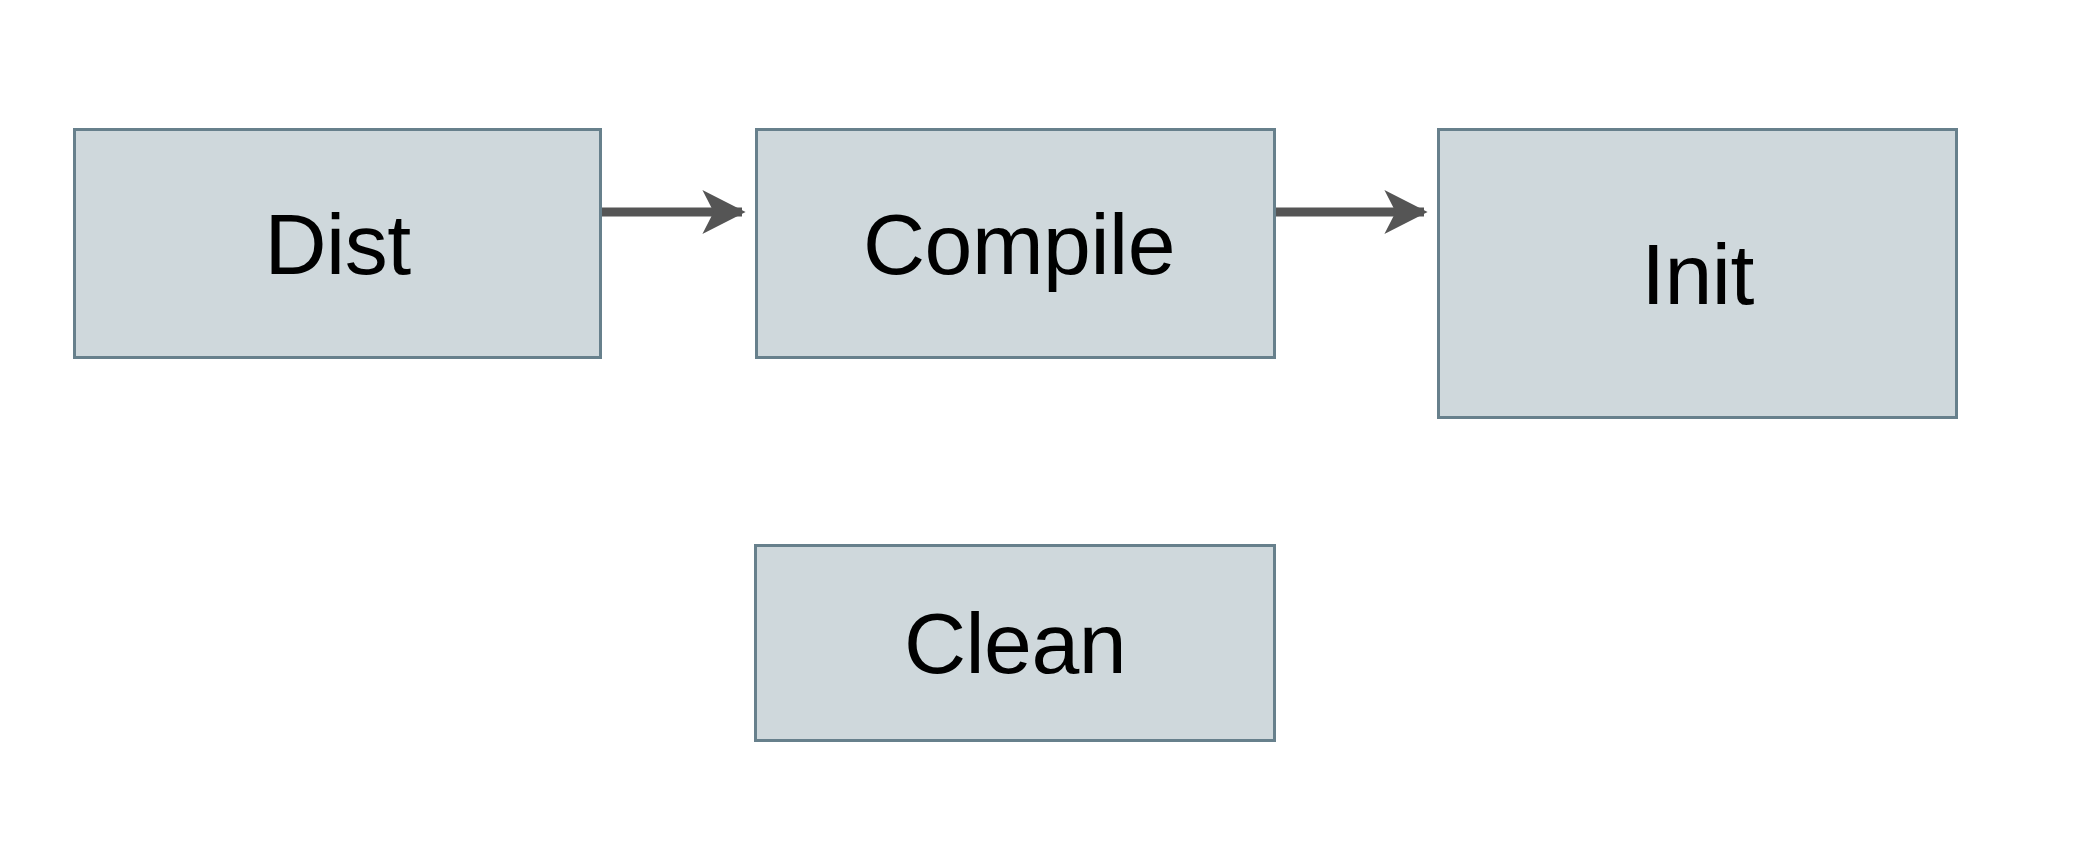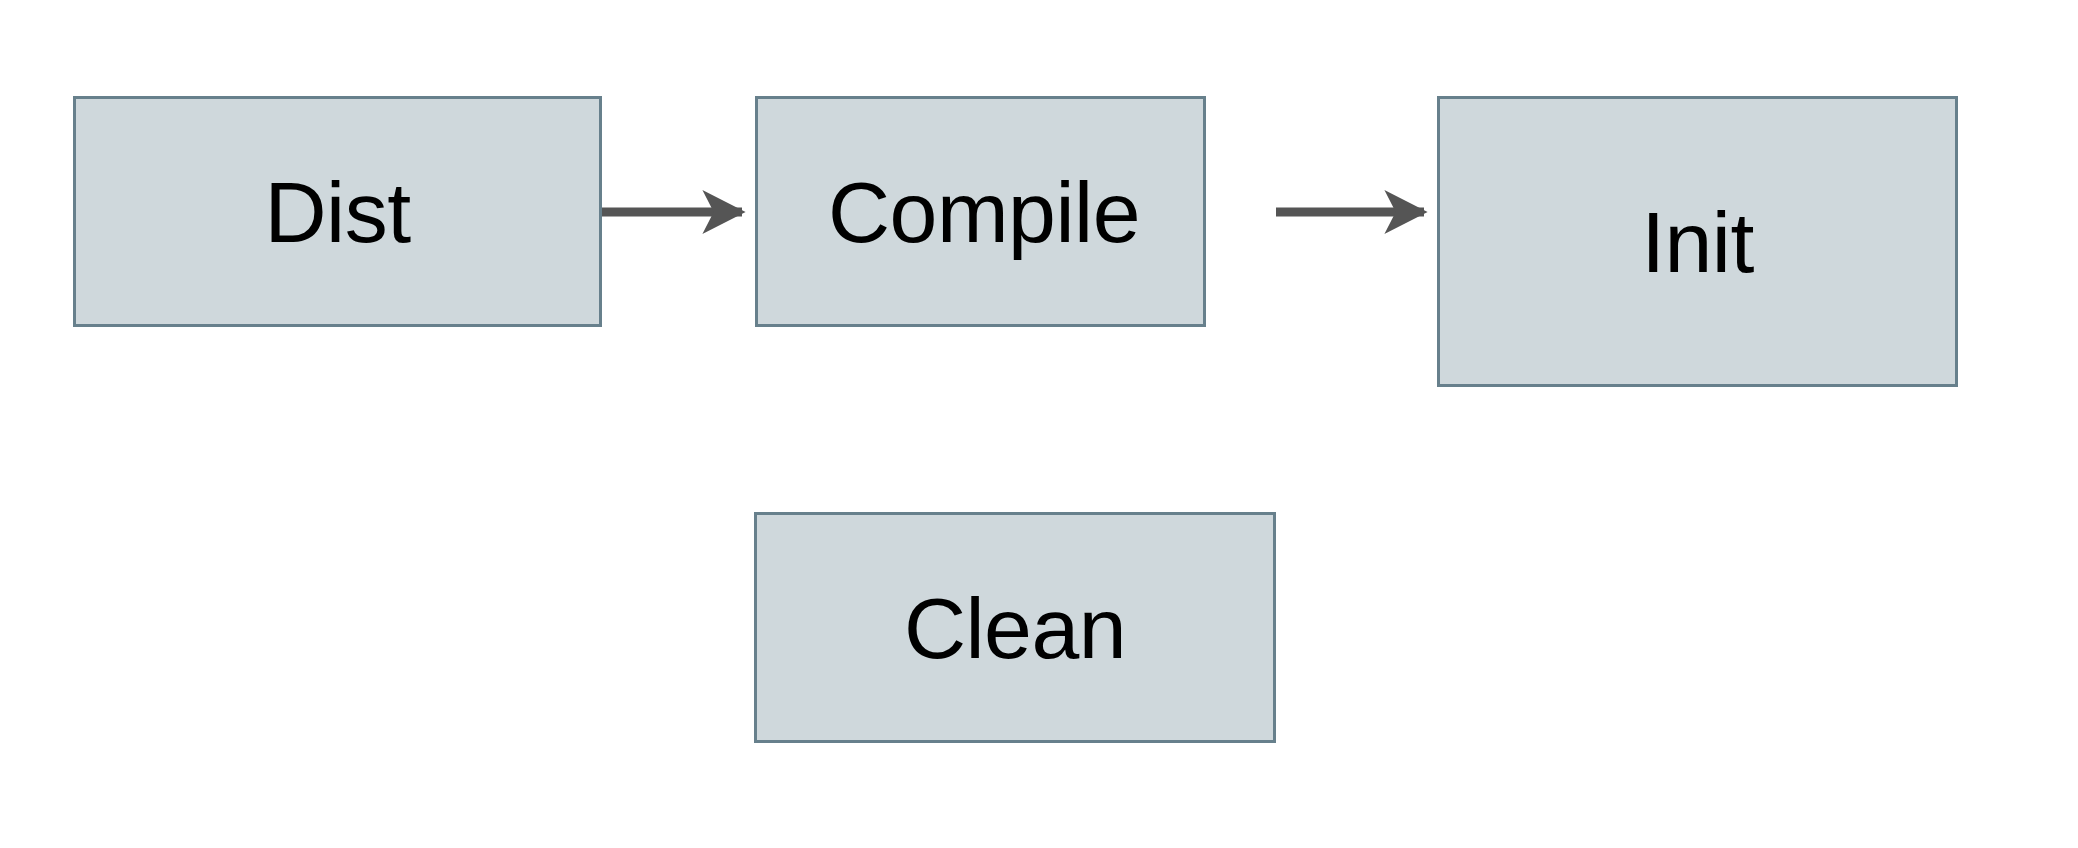--- a/index.html
+++ b/index.html
@@ -26,20 +26,21 @@
     height: 848px;
   }
   .node {
     position: absolute;
     box-sizing: border-box;
     display: flex;
     align-items: center;
     justify-content: center;
     background: #CFD8DC;
     border: 3px solid #67808C;
+    margin-top: 32px;
   }
   .node-label {
     font-family: "Liberation Sans", sans-serif;
     font-size: 86px;
     font-weight: 400;
     line-height: 1;
     color: #000000;
     letter-spacing: -0.5px;
     white-space: nowrap;
     user-select: none;
@@ -63,25 +64,25 @@
 
     <g>
       <line x1="1276" y1="212" x2="1424" y2="212" stroke="#555555" stroke-width="9" marker-end="url(#barbed-arrow)"></line>
     </g>
   </svg>
 
   <div class="node" id="node-dist" style="left:73px; top:96px; width:529px; height:231px;">
     <span class="node-label">Dist</span>
   </div>
 
-  <div class="node" id="node-compile" style="left:755px; top:96px; width:451px; height:231px;padding-left:7px;">
+  <div class="node" id="node-compile" style="left:755px; top:96px; width:521px; height:231px;padding-left:7px;">
     <span class="node-label">Compile</span>
   </div>
 
   <div class="node" id="node-init" style="left:1437px; top:96px; width:521px; height:291px;">
     <span class="node-label">Init</span>
   </div>
 
-  <div class="node" id="node-clean" style="left:754px; top:512px; width:522px; height:231px;">
+  <div class="node" id="node-clean" style="left:754px; top:512px; width:522px; height:198px;">
     <span class="node-label">Clean</span>
   </div>
 
 </div>
 
 </body></html>

